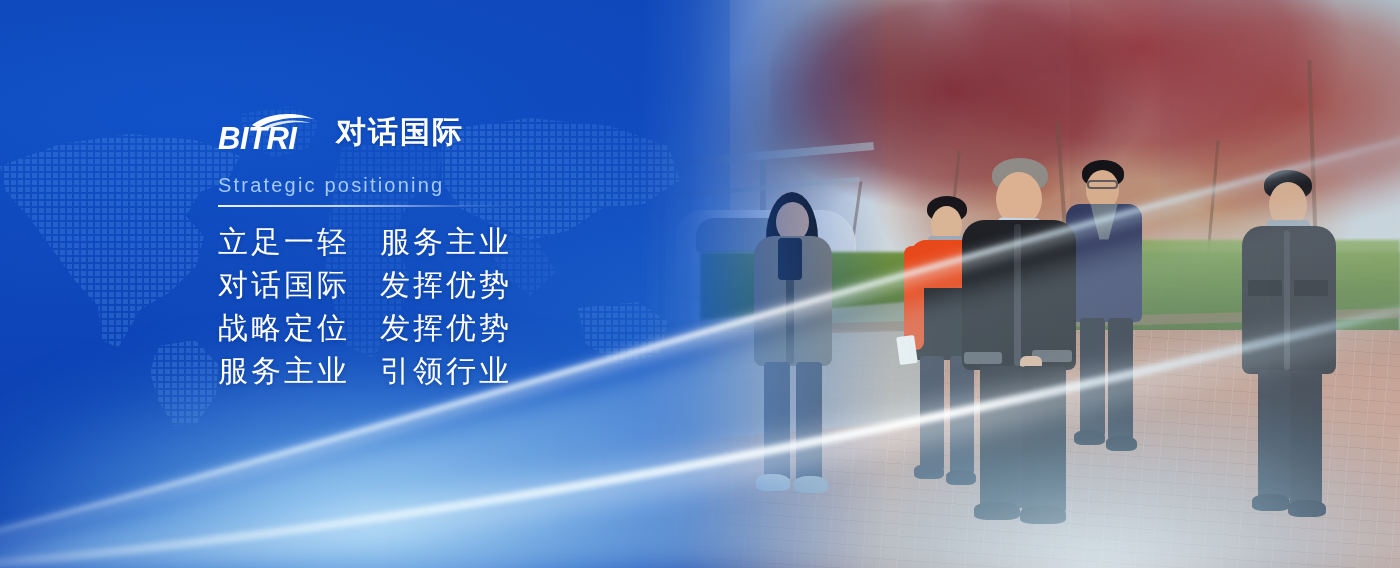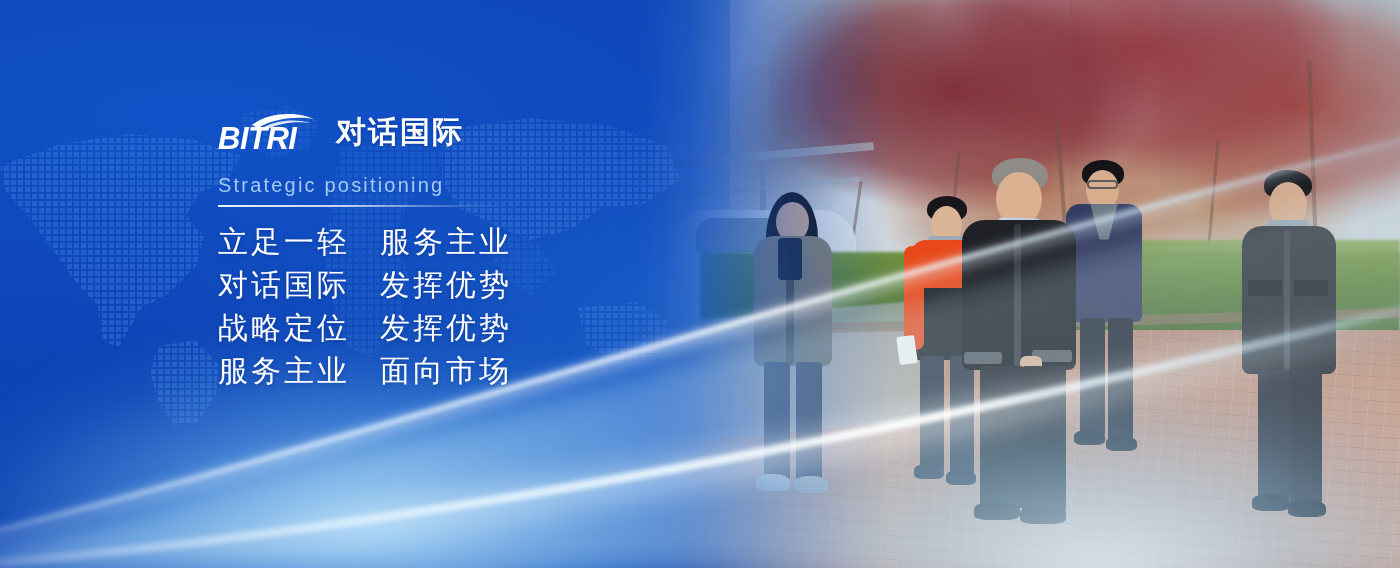--- a/index.html
+++ b/index.html
@@ -381,19 +381,19 @@
       <div class="slogan-line">
         <span>对话国际</span>
         <span>发挥优势</span>
       </div>
       <div class="slogan-line">
         <span>战略定位</span>
         <span>发挥优势</span>
       </div>
       <div class="slogan-line">
         <span>服务主业</span>
-        <span>面向市场</span>
+        <span>引领行业</span>
       </div>
     </div>
 
   </div>
 
 </div>
 
 </body></html>

